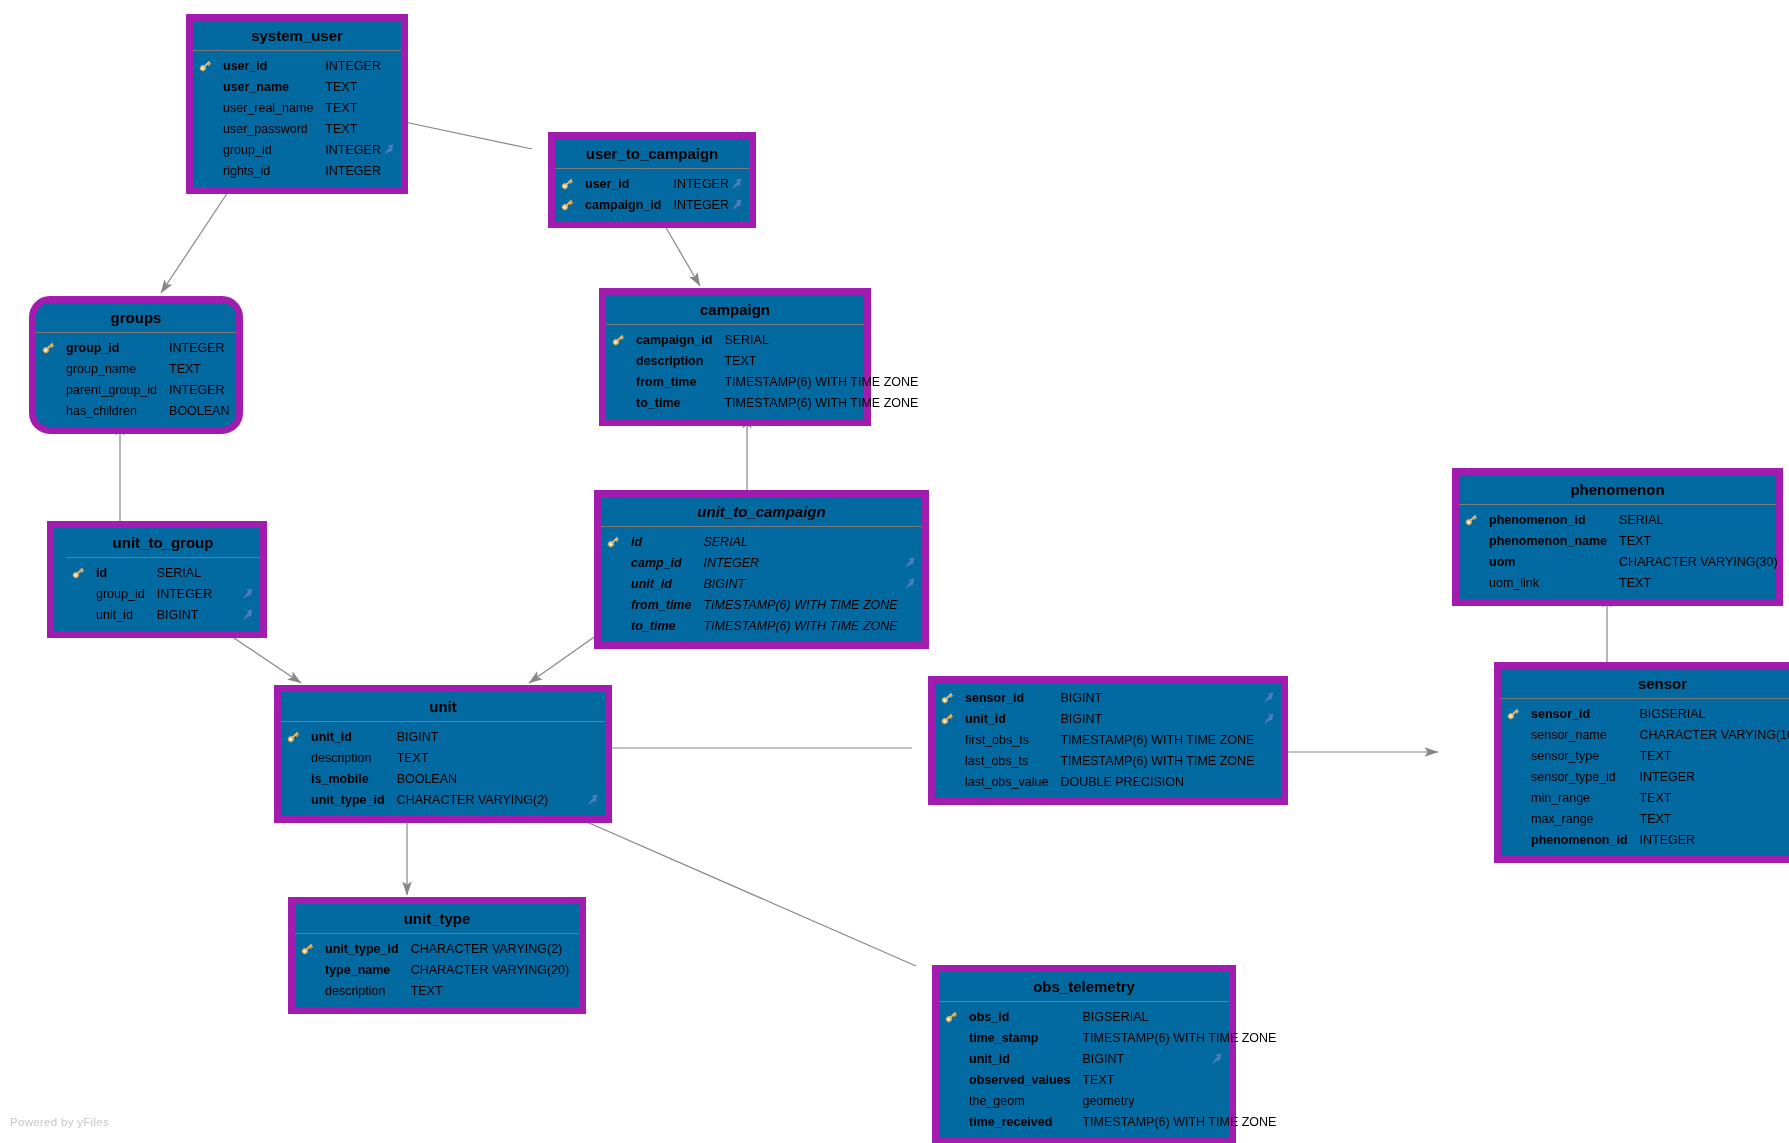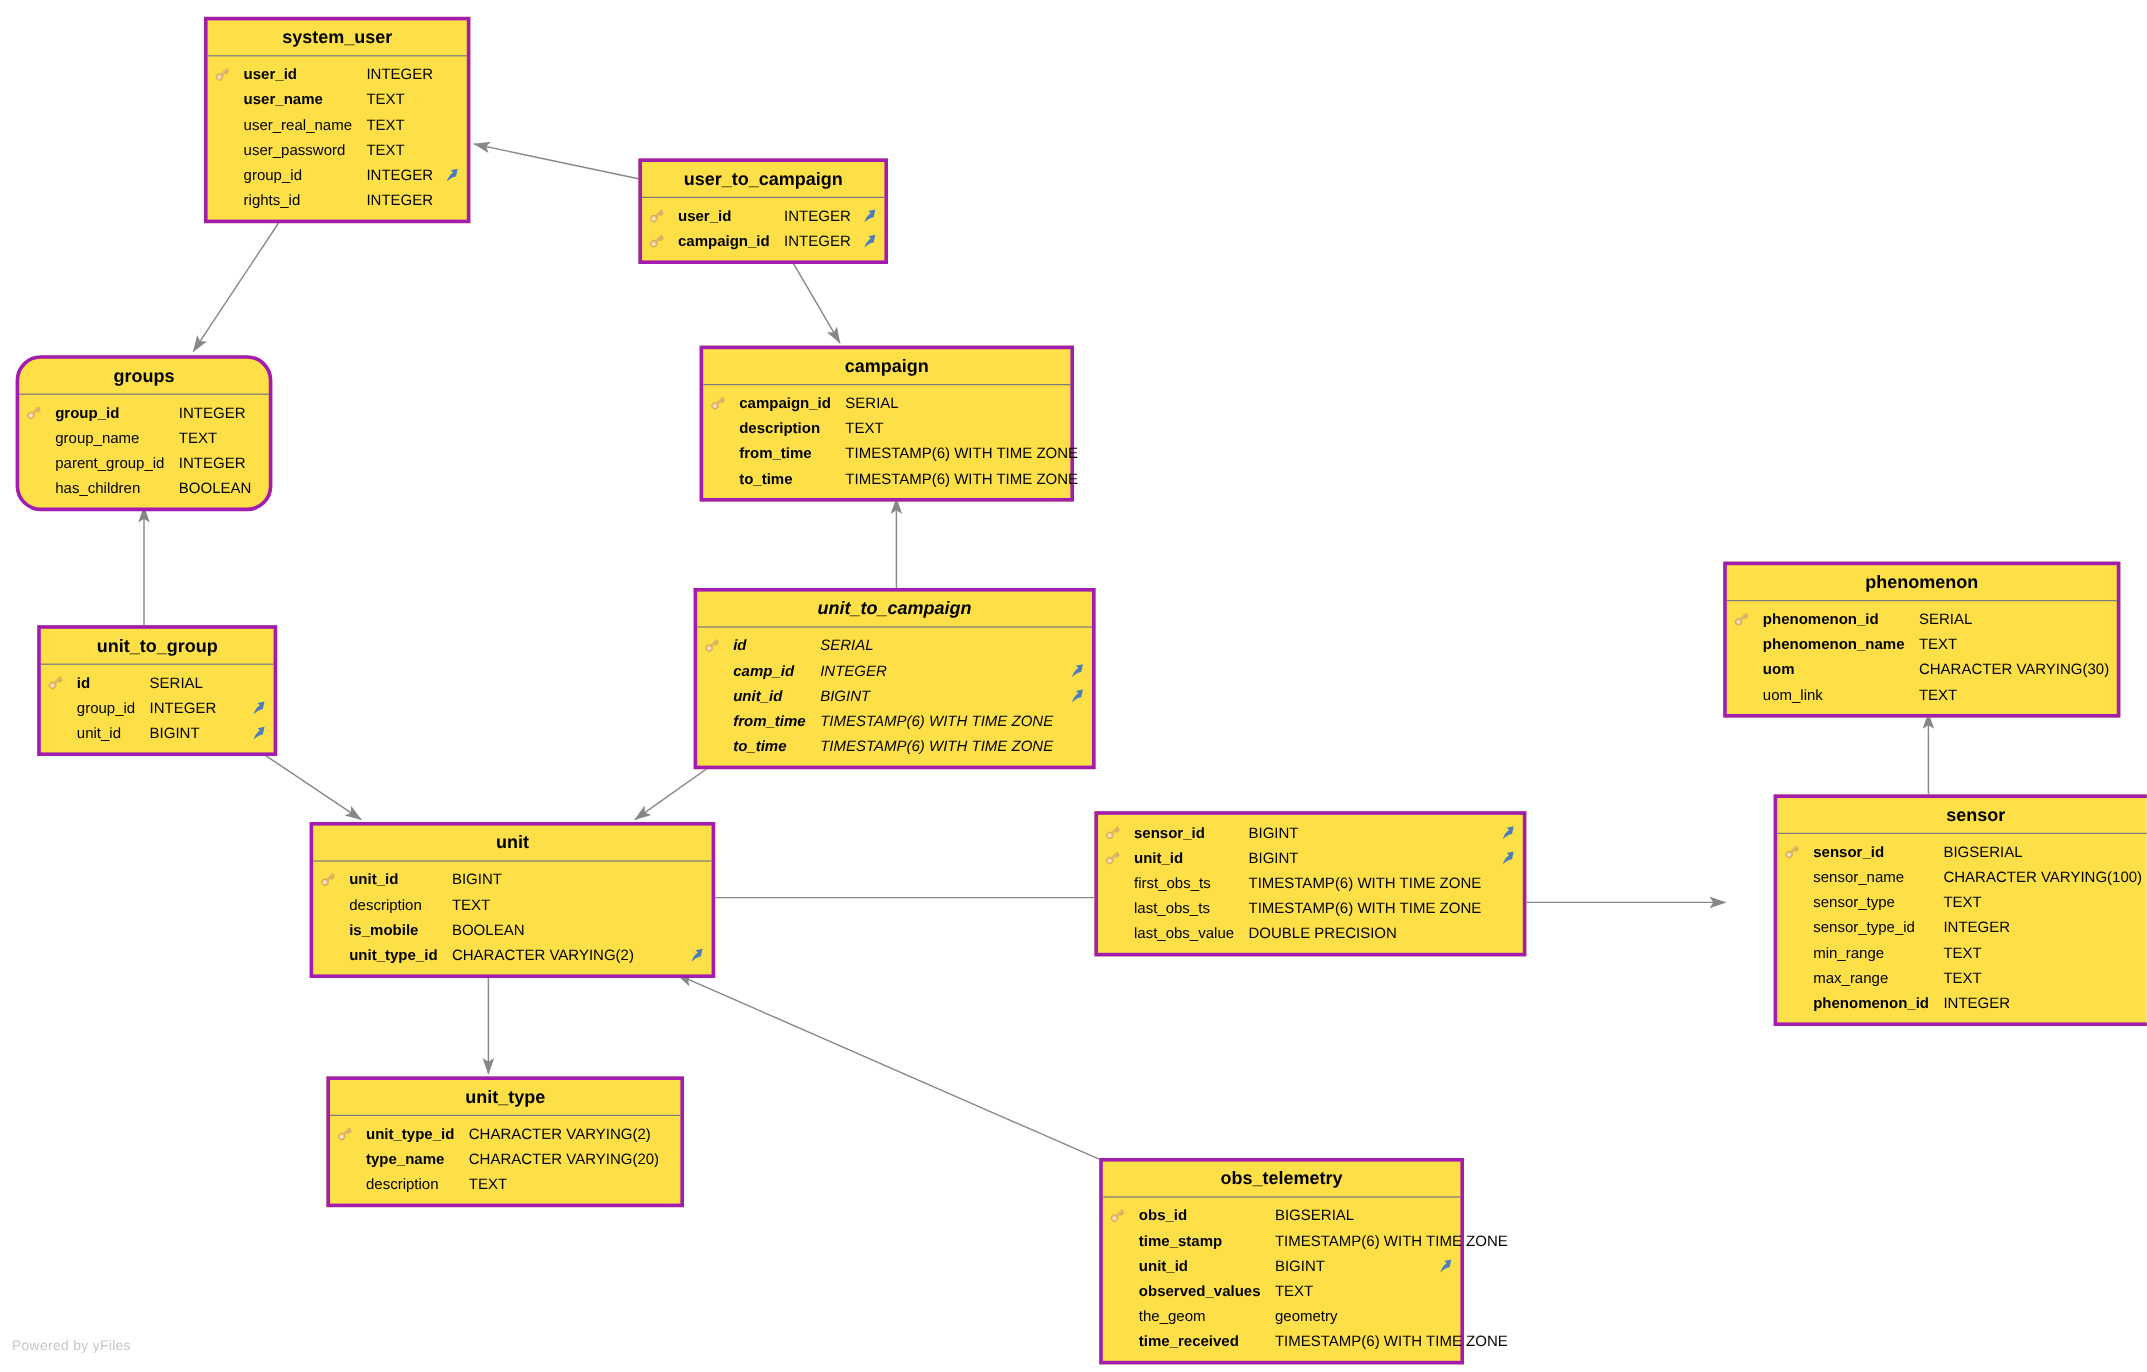--- a/index.html
+++ b/index.html
@@ -4,21 +4,21 @@
 <style>
   html,body{margin:0;padding:0}
   body{
     width:1789px;height:1143px;position:relative;overflow:hidden;
     background:#ffffff;
     font-family:"Liberation Sans","DejaVu Sans",sans-serif;
   }
   #edges-svg{position:absolute;left:0;top:0;z-index:1}
   .node{
     position:absolute;z-index:2;box-sizing:border-box;
-    background:#fde047;border:3px solid #a21caf;
+    background:#0369a1;border:7px solid #a21caf;margin-left:16px;
   }
   .node-title{
     height:29px;line-height:29px;text-align:center;
     font-size:15px;font-weight:bold;color:#000;
     border-bottom:1px solid #7a7a7a;white-space:nowrap;overflow:hidden;
   }
   .node-body{
     display:grid;
     grid-template-columns:25px max-content minmax(0,1fr) 17px;
     grid-auto-rows:21px;align-items:center;
@@ -167,21 +167,21 @@
         <span class="cell keycell"></span>
         <span class="fname">parent_group_id</span>
         <span class="ftype">INTEGER</span>
         <span class="cell fkcell"></span>
         <span class="cell keycell"></span>
         <span class="fname">has_children</span>
         <span class="ftype">BOOLEAN</span>
         <span class="cell fkcell"></span>
       </div>
     </div>
-    <div class="node" style="left: 583px; top: 288px; width: 312px;">
+    <div class="node" style="left: 583px; top: 288px; width: 272px;">
       <div class="node-title">campaign</div>
       <div class="node-body">
         <span class="cell keycell">
           <svg viewBox="0 0 16 16" width="15" height="15">
             <g transform="rotate(45 8 8)" fill="#F0CA90" stroke="#C9A050" stroke-width="0.8">
               <rect x="7.25" y="2" width="1.5" height="7.8"></rect>
               <rect x="8.75" y="2.7" width="1.8" height="1.2"></rect>
               <rect x="8.75" y="4.7" width="1.8" height="1.2"></rect>
               <circle cx="8" cy="12" r="2.9"></circle>
               <circle cx="8" cy="12.3" r="1.05" fill="#FFFCE8" stroke="none"></circle>
@@ -198,21 +198,21 @@
         <span class="cell keycell"></span>
         <span class="fname bold">from_time</span>
         <span class="ftype">TIMESTAMP(6) WITH TIME ZONE</span>
         <span class="cell fkcell"></span>
         <span class="cell keycell"></span>
         <span class="fname bold">to_time</span>
         <span class="ftype">TIMESTAMP(6) WITH TIME ZONE</span>
         <span class="cell fkcell"></span>
       </div>
     </div>
-    <div class="node" style="left: 31px; top: 521px; width: 200px;">
+    <div class="node" style="left: 31px; top: 521px; width: 220px; padding-left: 12px;">
       <div class="node-title">unit_to_group</div>
       <div class="node-body">
         <span class="cell keycell">
           <svg viewBox="0 0 16 16" width="15" height="15">
             <g transform="rotate(45 8 8)" fill="#F0CA90" stroke="#C9A050" stroke-width="0.8">
               <rect x="7.25" y="2" width="1.5" height="7.8"></rect>
               <rect x="8.75" y="2.7" width="1.8" height="1.2"></rect>
               <rect x="8.75" y="4.7" width="1.8" height="1.2"></rect>
               <circle cx="8" cy="12" r="2.9"></circle>
               <circle cx="8" cy="12.3" r="1.05" fill="#FFFCE8" stroke="none"></circle>

